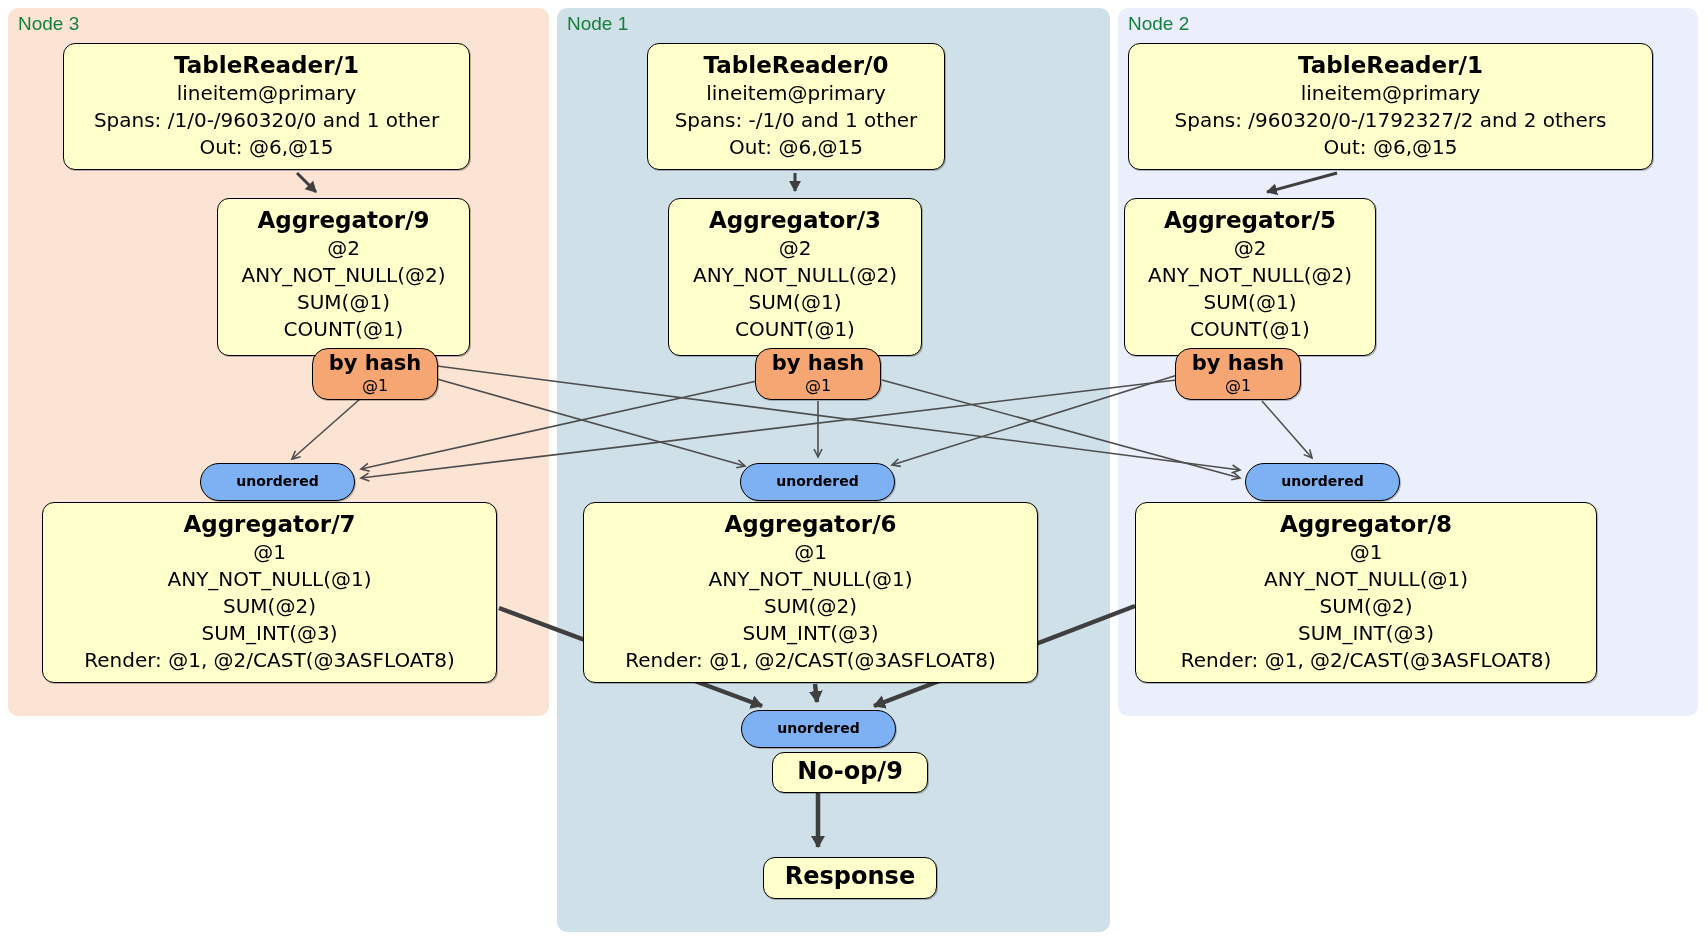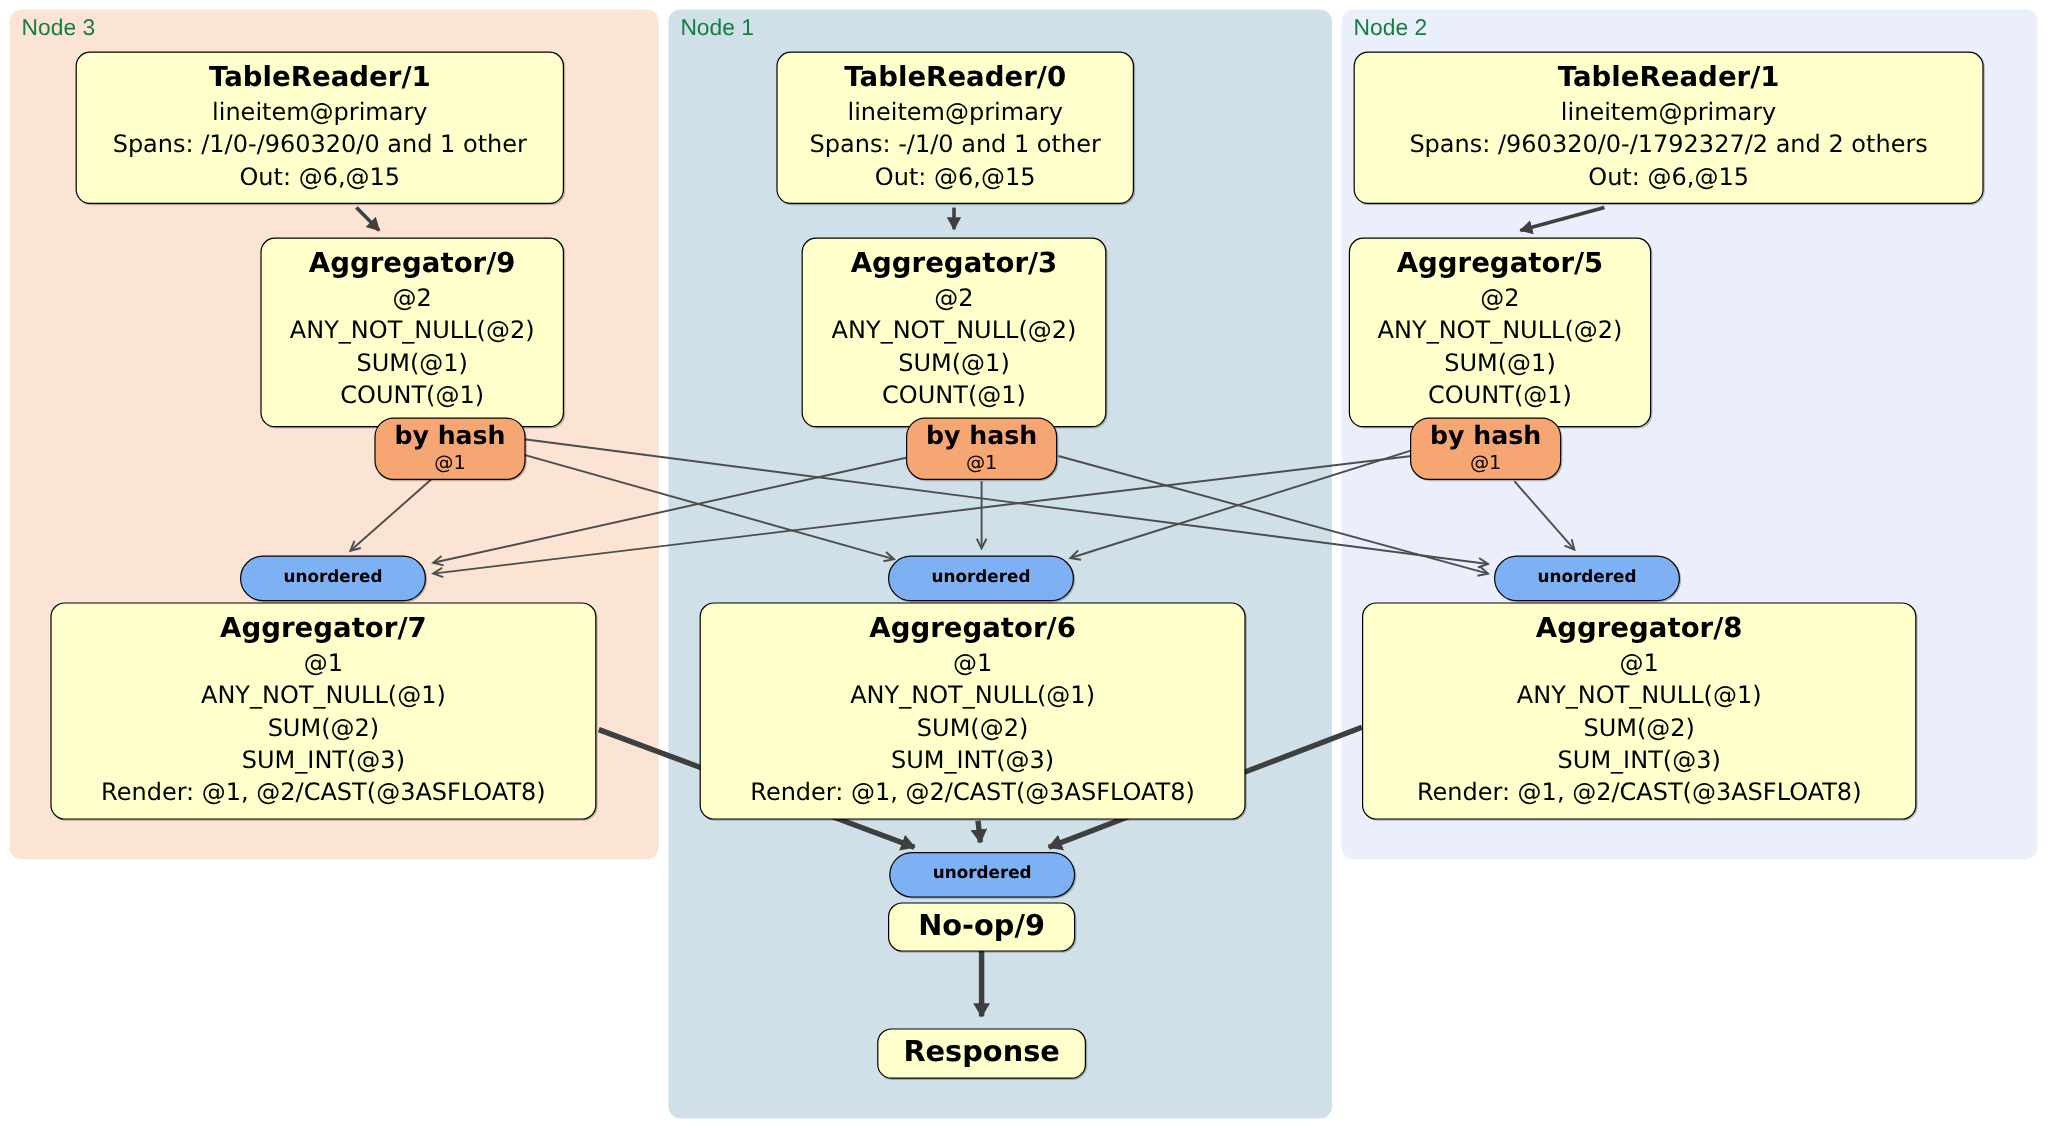--- a/index.html
+++ b/index.html
@@ -9,21 +9,21 @@
   .region-label{position:absolute;font-family:"Liberation Sans",sans-serif;
                 font-size:19px;color:#15803d;left:10px;top:5px;white-space:nowrap;}
   #region-node3{background:var(--c-node3_bg,#fce4d4);}
   #region-node1{background:var(--c-node1_bg,#cfe0e9);}
   #region-node2{background:var(--c-node2_bg,#eaeffb);}
   .box{position:absolute;background:var(--c-box_bg,#ffffcb);border:1.6px solid #000;
        border-radius:12px;text-align:center;font-size:20px;line-height:27px;
        padding-top:6px;box-sizing:border-box;box-shadow:1px 1px 0 rgba(0,0,0,0.25);
        white-space:nowrap;}
   .box .title{font-weight:bold;font-size:23px;line-height:30px;}
-  .terminal{font-weight:bold;font-size:24px;line-height:33px;padding-top:2px;}
+  .terminal{font-weight:bold;font-size:24px;line-height:33px;padding-top:2px;margin-left:32px;}
   .router{position:absolute;background:var(--c-router_bg,#f5a673);border:1.6px solid #000;
           border-radius:16px;text-align:center;box-sizing:border-box;padding-top:2px;
           box-shadow:1px 1px 0 rgba(0,0,0,0.25);}
   .router-label{font-weight:bold;font-size:21px;line-height:25px;}
   .router-detail{font-size:16px;line-height:19px;}
   .sync{position:absolute;background:var(--c-sync_bg,#7db1f4);border:1.6px solid #000;
         border-radius:19px;text-align:center;font-weight:bold;font-size:14px;
         line-height:34px;box-sizing:border-box;box-shadow:1px 1px 0 rgba(0,0,0,0.25);}
   #edges{position:absolute;left:0;top:0;pointer-events:none;}
   .thin{stroke:var(--c-edge,#4d4d4d);stroke-width:1.6;}

